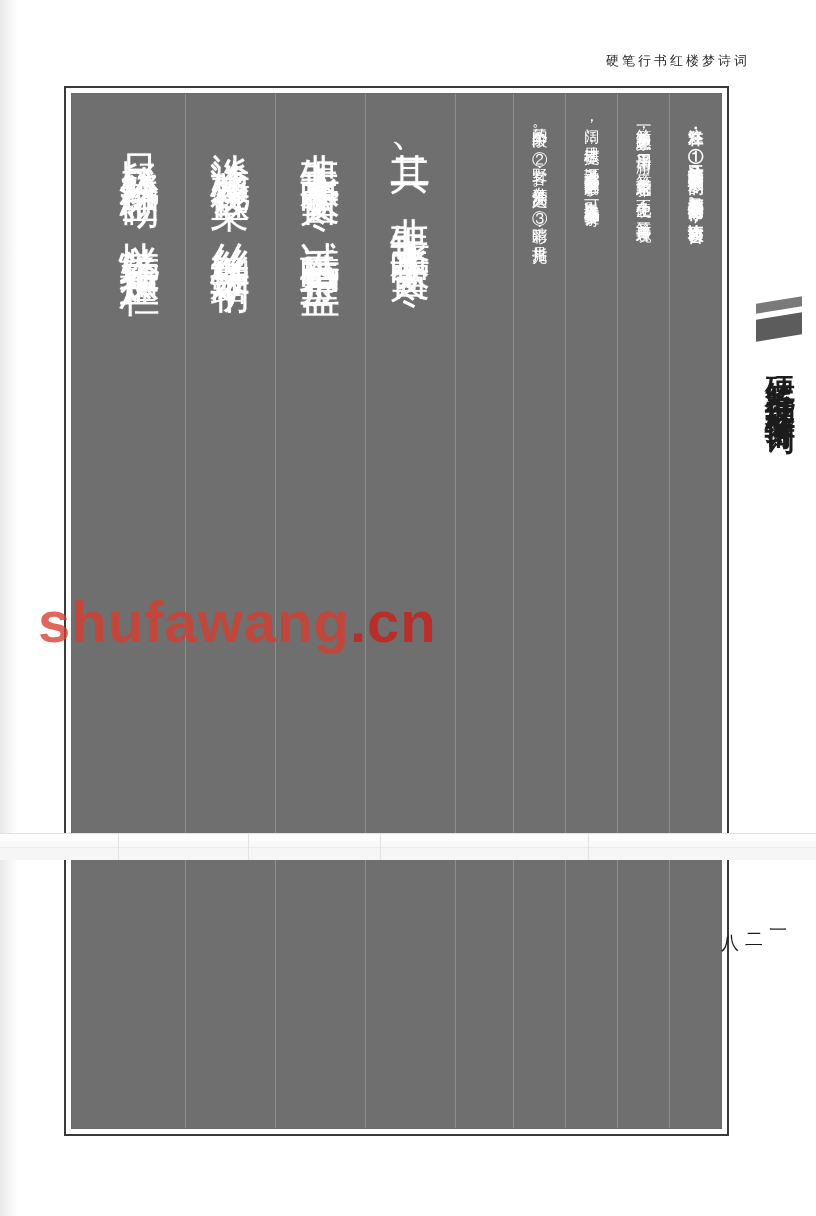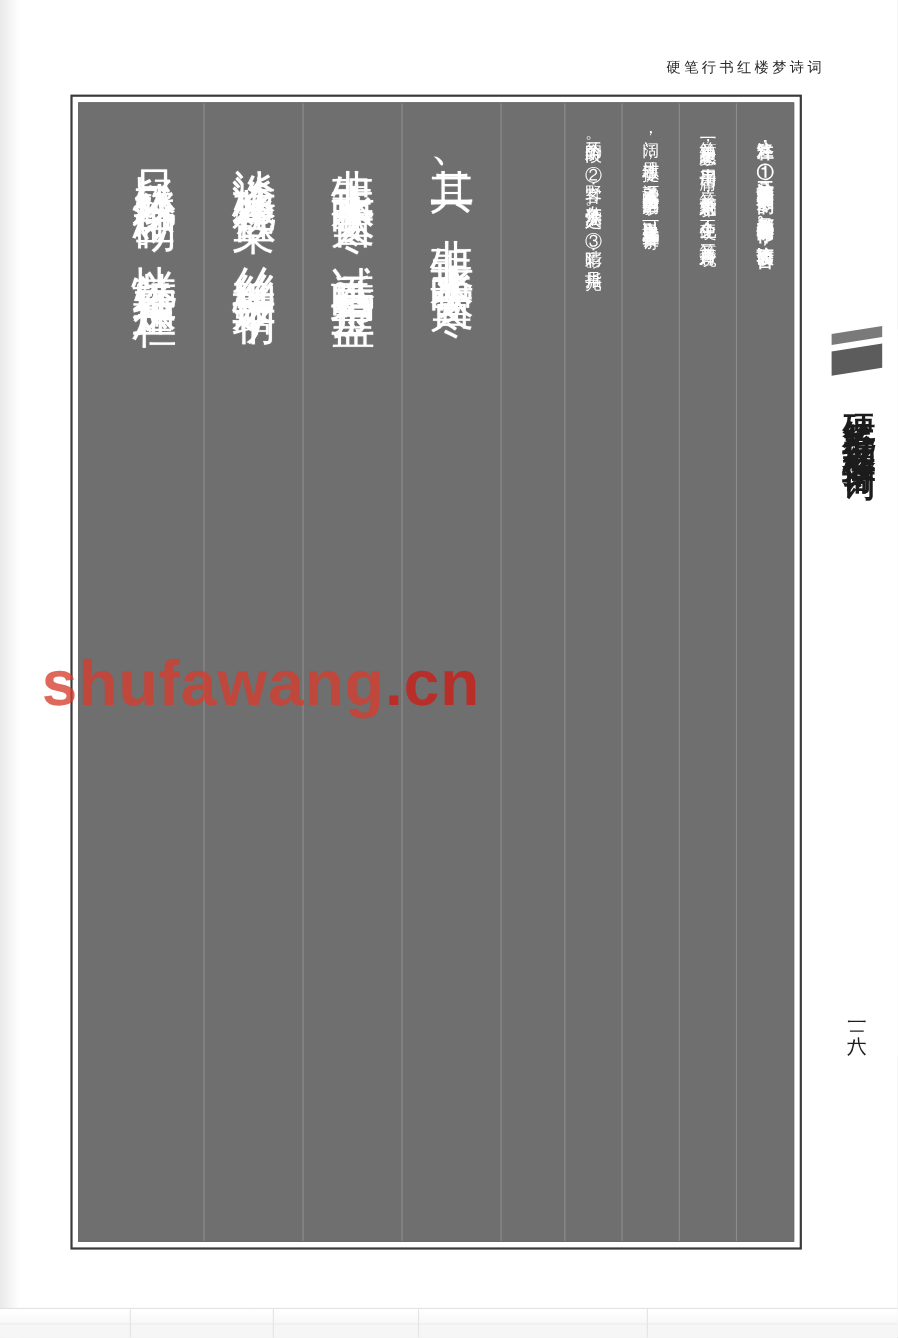--- a/index.html
+++ b/index.html
@@ -12,21 +12,21 @@
     height: 1216px;
     position: relative;
     font-family: "Liberation Serif", "DejaVu Serif", serif;
     overflow: hidden;
   }
 
   
   .page {
     position: absolute;
     left: 0; top: 0;
-    width: 816px; height: 1216px;
+    width: 816px; height: 860px;
     background: #ffffff;
   }
 
   
   .page-edge-left {
     position: absolute;
     left: 0; top: 0;
     width: 18px; height: 1216px;
     background: linear-gradient(to right, #e9e9e9, #ffffff);
   }

